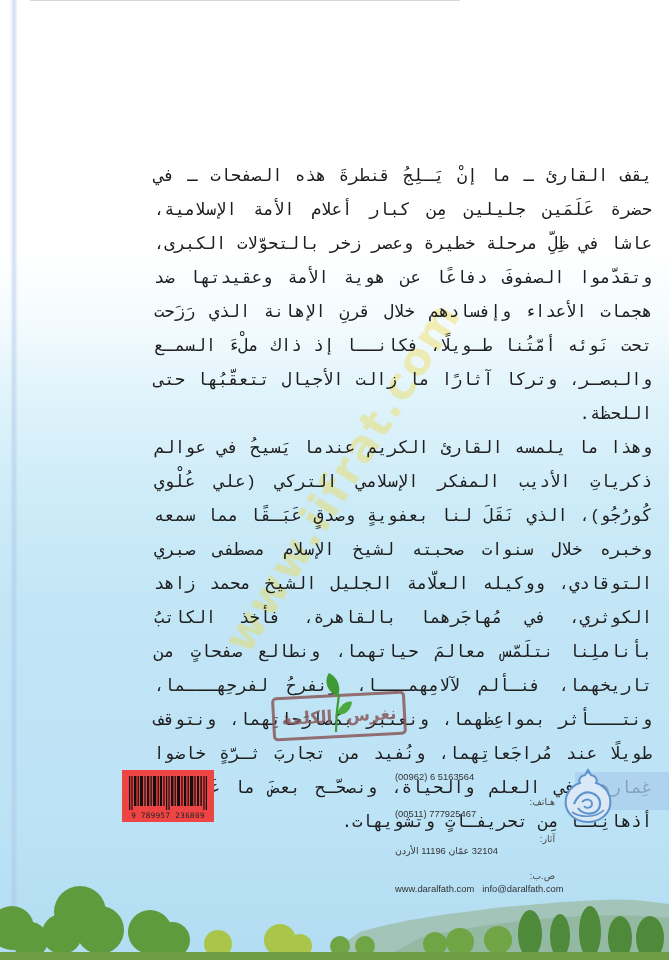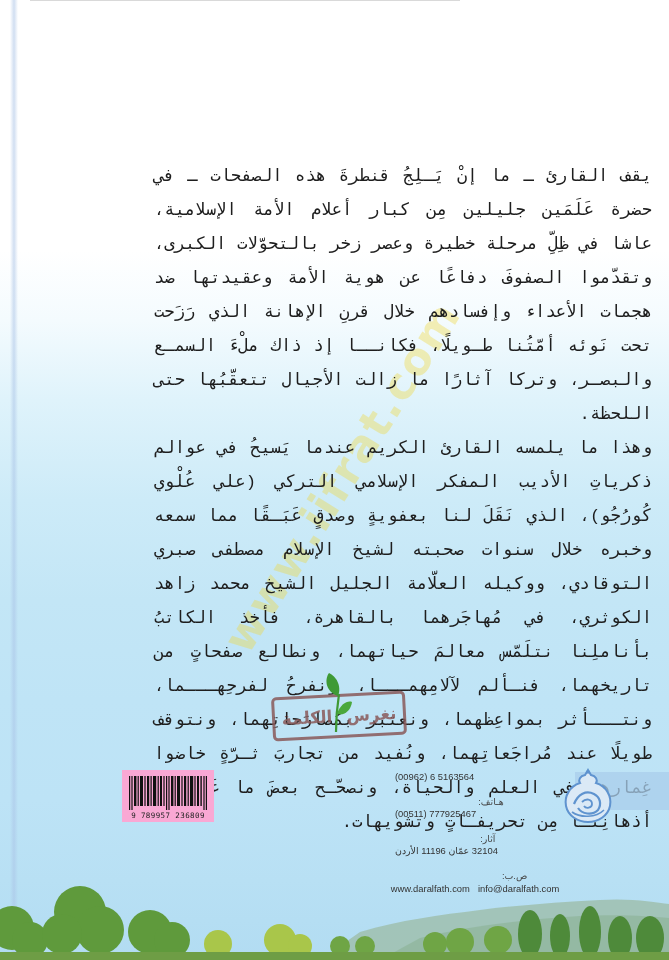--- a/index.html
+++ b/index.html
@@ -38,39 +38,39 @@
       border: 3px solid #8a5a5a; border-radius: 5px; transform: rotate(-3deg);
       color: #8a5a5a; font-family: "DejaVu Sans", sans-serif;
       font-size: 17px; font-weight: bold; direction: rtl;
       display: flex; align-items: center; justify-content: center; gap: 14px;
       opacity: 0.85;
     }
     .stamp span { display: inline-block; }
     .sprout { position: absolute; left: 320px; top: 672px; width: 34px; height: 62px; }
     .barcode {
       position: absolute; left: 122px; top: 770px; width: 92px; height: 52px;
-      background: #f9a8d4;
+      background: #ef4444;
     }
     .bars { position: absolute; left: 7px; top: 6px; width: 78px; height: 34px; }
     .isbn {
       position: absolute; left: 2px; bottom: 2px; width: 88px; text-align: center;
       font-family: "DejaVu Sans Mono", monospace; font-size: 7.5px; color: #222; letter-spacing: 0.4px;
     }
     .band {
       position: absolute; left: 575px; top: 772px; width: 94px; height: 38px;
       background: #a9cdeb; opacity: 0.75;
     }
     .logo { position: absolute; left: 562px; top: 768px; width: 52px; height: 56px; }
     .contact {
       position: absolute; left: 395px; top: 771px; width: 160px;
       font-family: "Liberation Sans", sans-serif; font-size: 9.4px; color: #333; line-height: 12.2px;
     }
-    .contact .row { display: flex; justify-content: flex-start; direction: ltr; white-space: nowrap; }
+    .contact .row { display: flex; justify-content: space-between; direction: ltr; white-space: nowrap; }
     .contact .lbl { margin-left: 4px; direction: rtl; color: #444; margin-top: 25px; }
-    .contact .web { justify-content: center; }
+    .contact .web { justify-content: flex-start; }
     .dot { display: inline-block; width: 4px; height: 4px; border-radius: 50%; background: #e0523a; margin: 0 4px; vertical-align: middle; }
     .landscape { position: absolute; left: 0; top: 860px; width: 669px; height: 100px; }
   </style>
 </head>
 <body>
 
 <div class="spine"></div>
 <div class="top-line"></div>
 
 <div class="watermark">www.iifrat.com</div>

